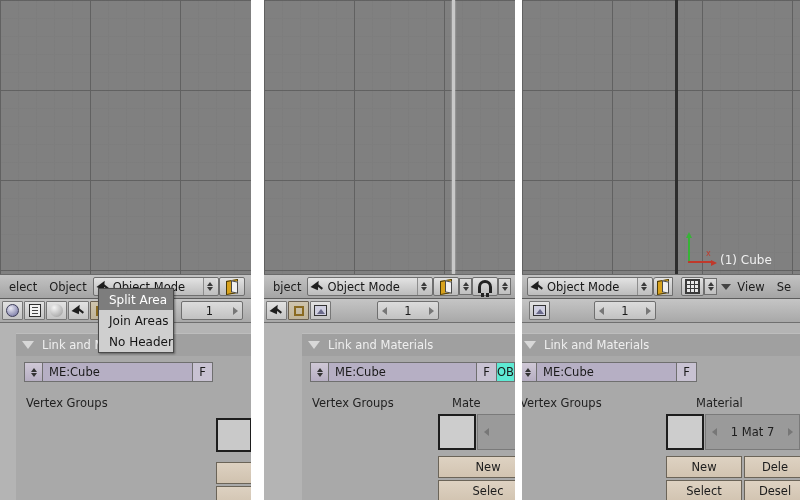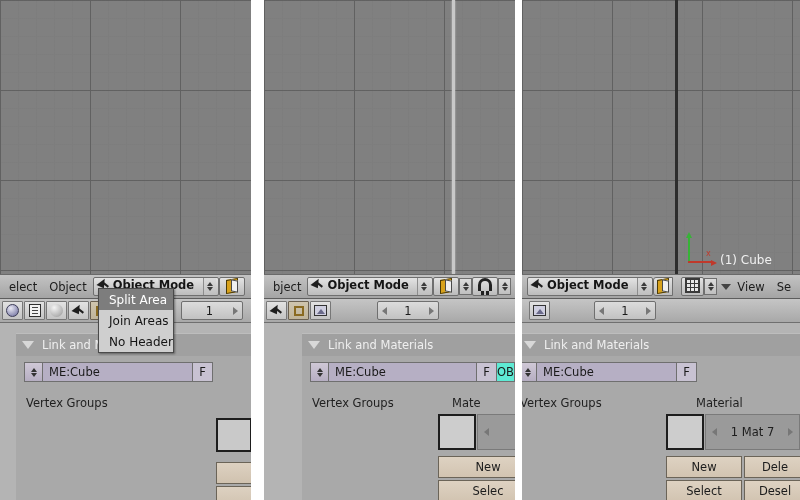--- a/index.html
+++ b/index.html
@@ -53,21 +53,21 @@
   
   .hdr { position: absolute; left: 0; width: 100%; height: 25px;
          background: linear-gradient(to bottom,#c3c3c3 0%,#b2b2b2 55%,#a4a4a4 100%);
          border-top: 1px solid #6a6a6a; border-bottom: 1px solid #5d5d5d;
          display: flex; align-items: center; padding: 0 3px; }
   .hdr-1 { top: 274px; }
   .menu-txt { font-size: 11.5px; color: #1c1c1c; padding: 0 6px; white-space: nowrap; }
 
   .ctl { height: 19px; border: 1px solid #6f6f6f;
          background: linear-gradient(to bottom,#e3e3e3 0%,#cfcfcf 50%,#bcbcbc 100%);
-         border-radius: 2px; display: flex; align-items: flex-start; font-weight: bold; }
+         border-radius: 2px; display: flex; align-items: center; }
   .ctl-mode { padding: 0 2px 0 3px; gap: 3px; min-width: 126px; }
   .ctl-mode .lbl { font-size: 11.5px; color: #151515; flex: 1; white-space: nowrap; }
   .spin { width: 13px; height: 17px; display: flex; flex-direction: column;
           align-items: center; justify-content: center; gap: 1px;
           background: linear-gradient(to bottom,#dcdcdc,#bfbfbf);
           border-left: 1px solid #8d8d8d; }
   .spin i { display: block; width: 0; height: 0; border-left: 3px solid transparent;
             border-right: 3px solid transparent; }
   .spin i.up { border-bottom: 4px solid #3a3a3a; }
   .spin i.dn { border-top: 4px solid #3a3a3a; }

